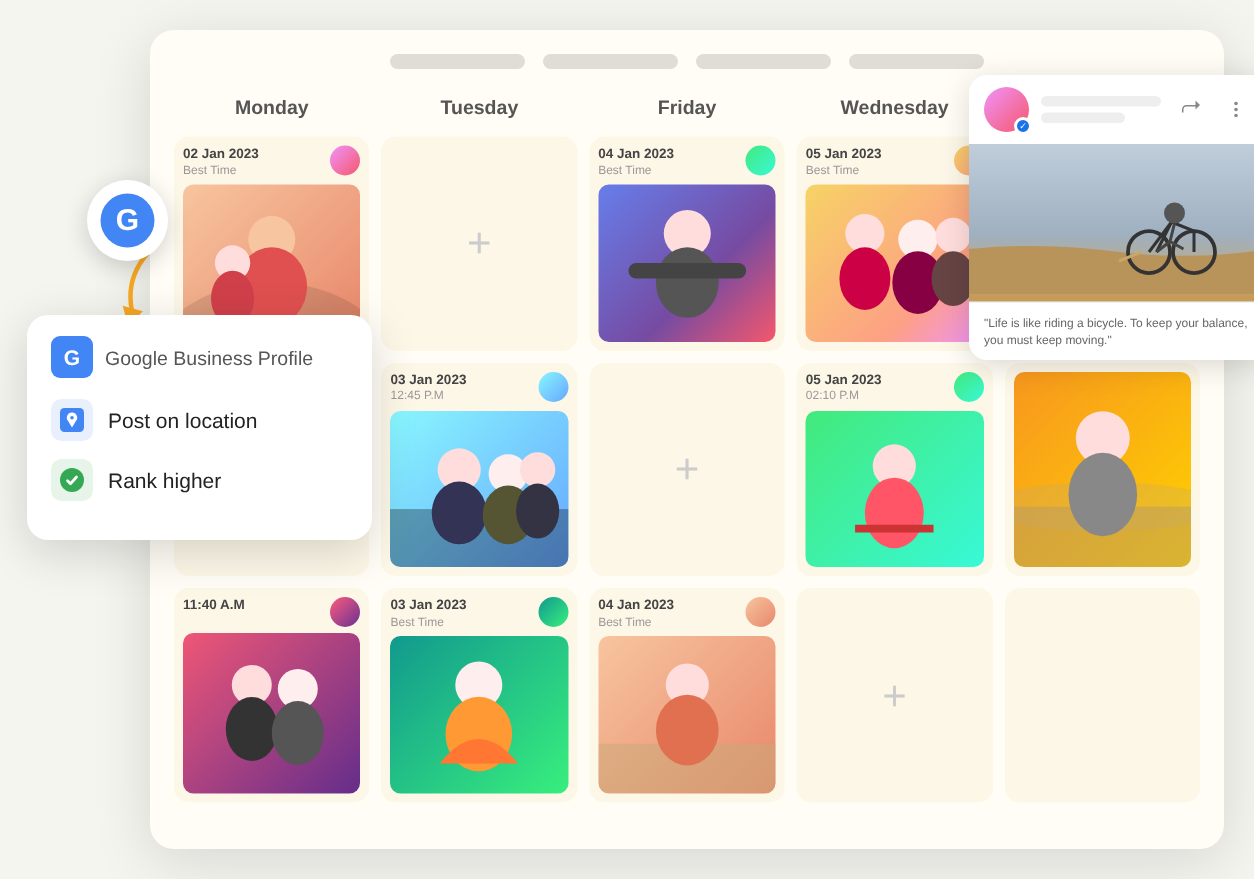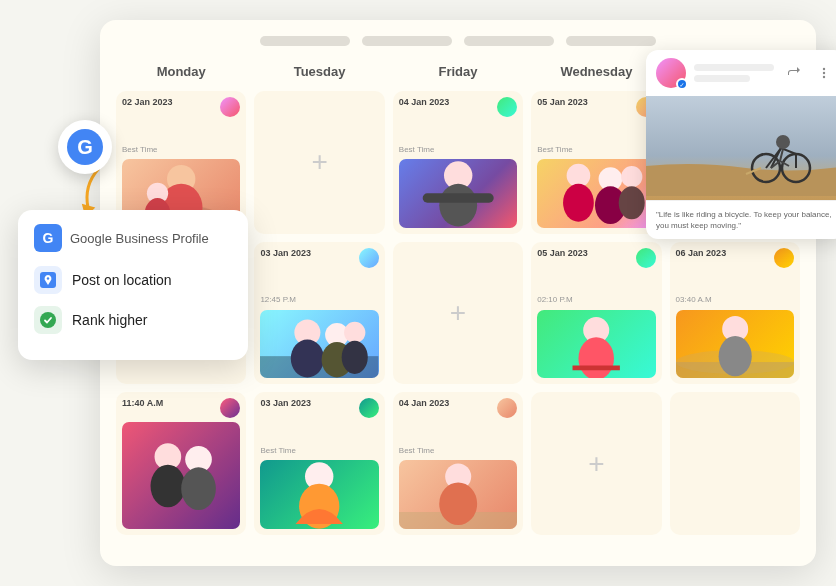--- a/index.html
+++ b/index.html
@@ -87,21 +87,20 @@
 
     .cell-date .date-line {
       font-weight: 600;
       color: #444;
       font-size: 9px;
     }
 
     .cell-date .best-time {
       color: #999;
       font-size: 8px;
-      margin-top: 36px;
     }
 
     .avatar-small {
       width: 20px;
       height: 20px;
       border-radius: 50%;
       background: linear-gradient(135deg, #f093fb, #f5576c);
       flex-shrink: 0;
     }
 
@@ -461,27 +460,20 @@
       <div class="cell-img fig-5">
         <svg width="100%" height="100%" viewBox="0 0 100 80" preserveAspectRatio="xMidYMid slice">
           <circle cx="50" cy="28" r="11" fill="#fdd"></circle>
           <ellipse cx="50" cy="52" rx="15" ry="18" fill="#f56"></ellipse>
           <line x1="30" y1="60" x2="70" y2="60" stroke="#c33" stroke-width="4"></line>
         </svg>
       </div>
     </div>
 
     <div class="cal-cell">
-      <div class="cell-header">
-        <div class="cell-date">
-          <div class="date-line">06 Jan 2023</div>
-          <div class="best-time">03:40 A.M</div>
-        </div>
-        <div class="avatar-small" style="background: linear-gradient(135deg,#f7971e,#ffd200);"></div>
-      </div>
       <div class="cell-img fig-6">
         <svg width="100%" height="100%" viewBox="0 0 100 80" preserveAspectRatio="xMidYMid slice">
           <rect x="0" y="55" width="100" height="25" fill="rgba(180,150,100,0.5)"></rect>
           <ellipse cx="50" cy="55" rx="50" ry="10" fill="rgba(200,170,110,0.3)"></ellipse>
           <circle cx="50" cy="27" r="11" fill="#fdd"></circle>
           <ellipse cx="50" cy="50" rx="14" ry="17" fill="#888"></ellipse>
         </svg>
       </div>
     </div>
 

